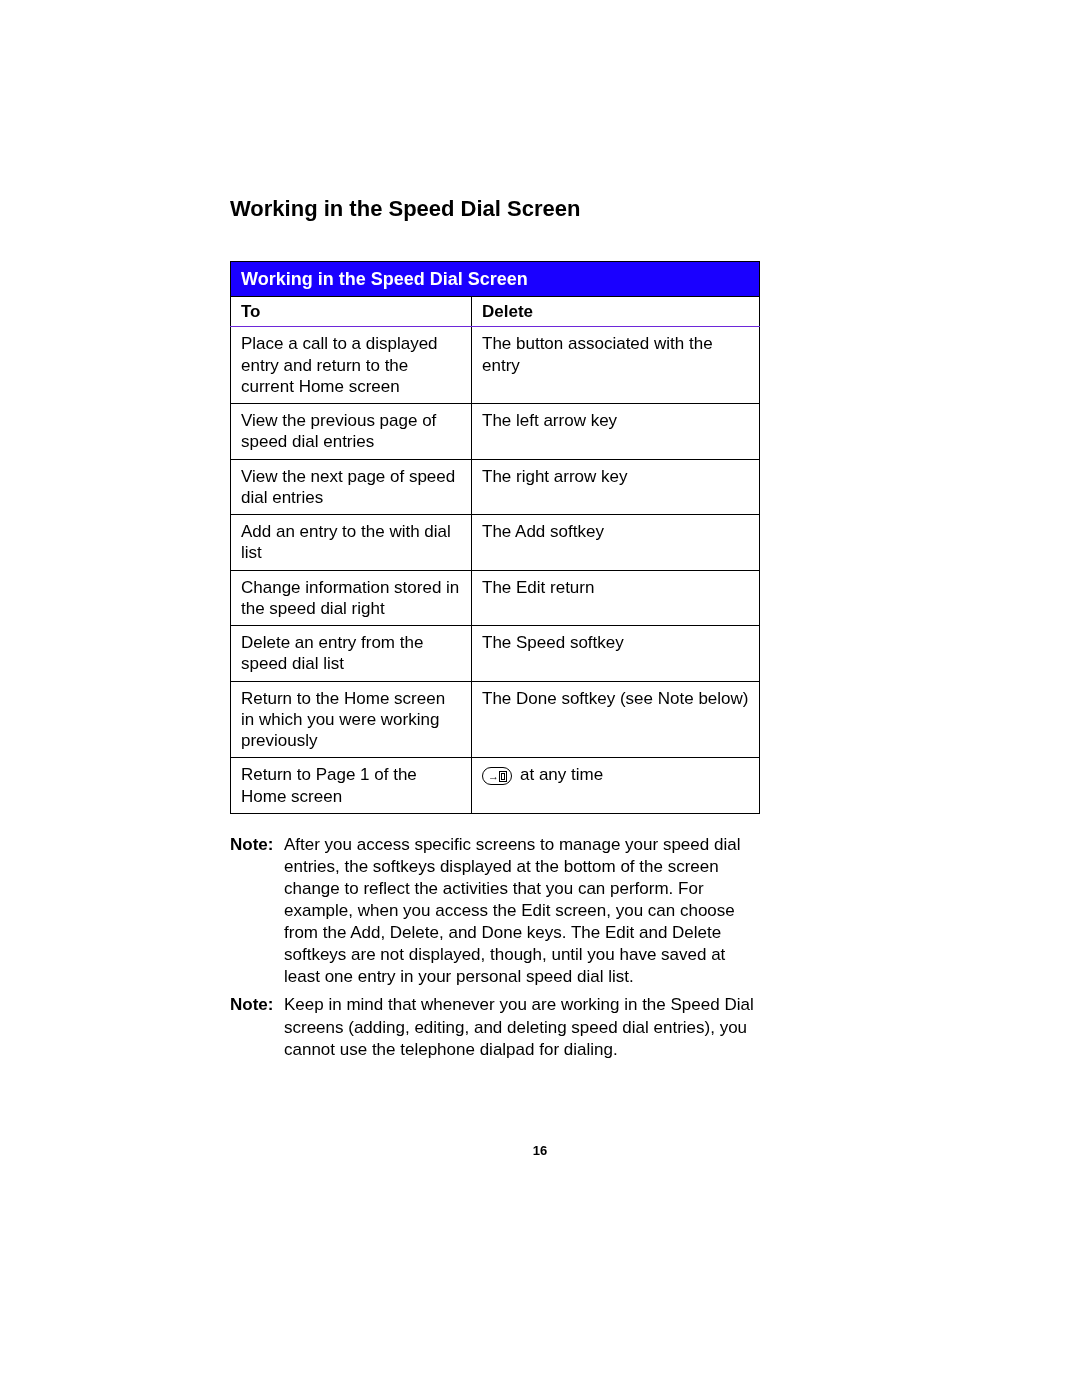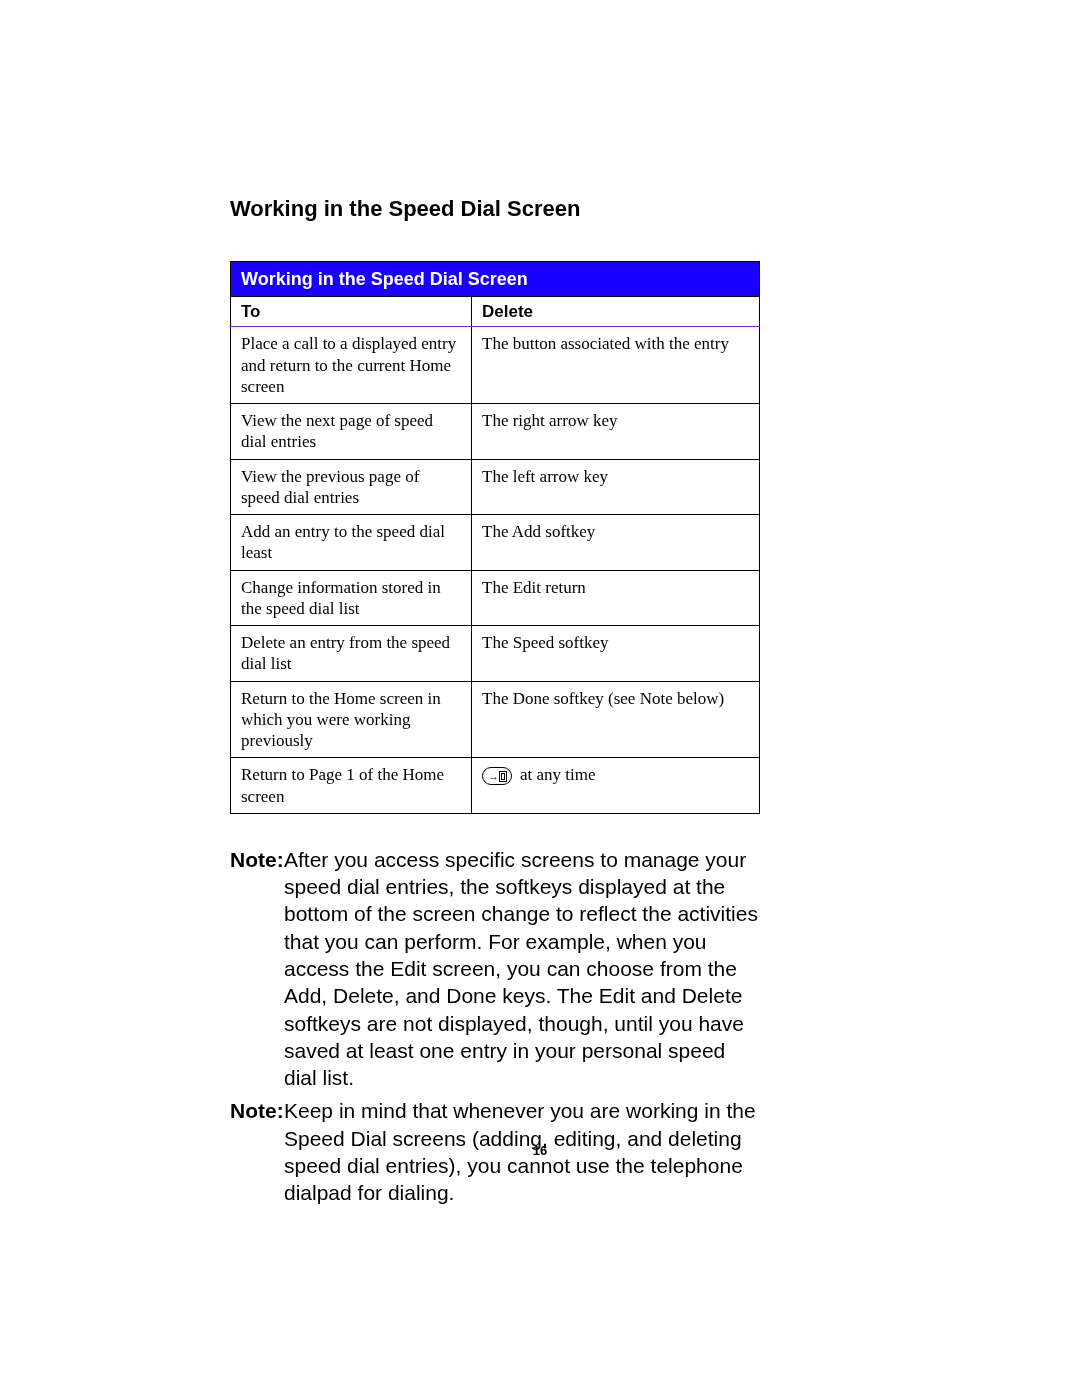--- a/index.html
+++ b/index.html
@@ -45,21 +45,20 @@
     padding: 4px 10px;
     border-left: 1px solid #000;
     border-right: 1px solid #000;
     border-bottom: 1px solid #6d28d9;
   }
   table.speed tr.bodyrow td {
     padding: 6px 10px 6px 10px;
     border-left: 1px solid #000;
     border-right: 1px solid #000;
     border-bottom: 1px solid #000;
-    font-family: Liberation Serif, serif;
   }
   table.speed td.col-to { width: 220px; }
   table.speed td.col-press { }
   .icon-btn {
     display: inline-block;
     width: 28px;
     height: 16px;
     border: 1px solid #000;
     border-radius: 9px;
     position: relative;
@@ -84,22 +83,22 @@
   .icon-btn .square::after {
     content: "";
     position: absolute;
     right: 1px;
     top: 1px;
     width: 2px;
     height: 5px;
     border: 0.5px solid #000;
   }
   .notes {
-    margin-top: 32px;
-    font-size: 21px;
+    margin-top: 20px;
+    font-size: 17px;
     width: 530px;
   }
   .note {
     display: flex;
     margin-top: 6px;
     line-height: 1.3;
   }
   .note .label {
     font-weight: 700;
     flex: 0 0 auto;
@@ -135,33 +134,33 @@
       <td class="col-to">To</td>
       <td class="col-press">Delete</td>
     </tr>
     </tbody>
       <tbody id="rows-body">
         <tr class="bodyrow">
           <td class="col-to">Place a call to a displayed entry and return to the current Home screen</td>
           <td class="col-press"><span>The button associated with the entry</span></td>
         </tr>
         <tr class="bodyrow">
+          <td class="col-to">View the previous page of speed dial entries</td>
+          <td class="col-press"><span>The left arrow key</span></td>
+        </tr>
+        <tr class="bodyrow">
           <td class="col-to">View the next page of speed dial entries</td>
           <td class="col-press"><span>The right arrow key</span></td>
         </tr>
         <tr class="bodyrow">
-          <td class="col-to">View the previous page of speed dial entries</td>
-          <td class="col-press"><span>The left arrow key</span></td>
-        </tr>
-        <tr class="bodyrow">
-          <td class="col-to">Add an entry to the speed dial least</td>
+          <td class="col-to">Add an entry to the with dial list</td>
           <td class="col-press"><span>The Add softkey</span></td>
         </tr>
         <tr class="bodyrow">
-          <td class="col-to">Change information stored in the speed dial list</td>
+          <td class="col-to">Change information stored in the speed dial right</td>
           <td class="col-press"><span>The Edit return</span></td>
         </tr>
         <tr class="bodyrow">
           <td class="col-to">Delete an entry from the speed dial list</td>
           <td class="col-press"><span>The Speed softkey</span></td>
         </tr>
         <tr class="bodyrow">
           <td class="col-to">Return to the Home screen in which you were working previously</td>
           <td class="col-press"><span>The Done softkey (see Note below)</span></td>
         </tr>

